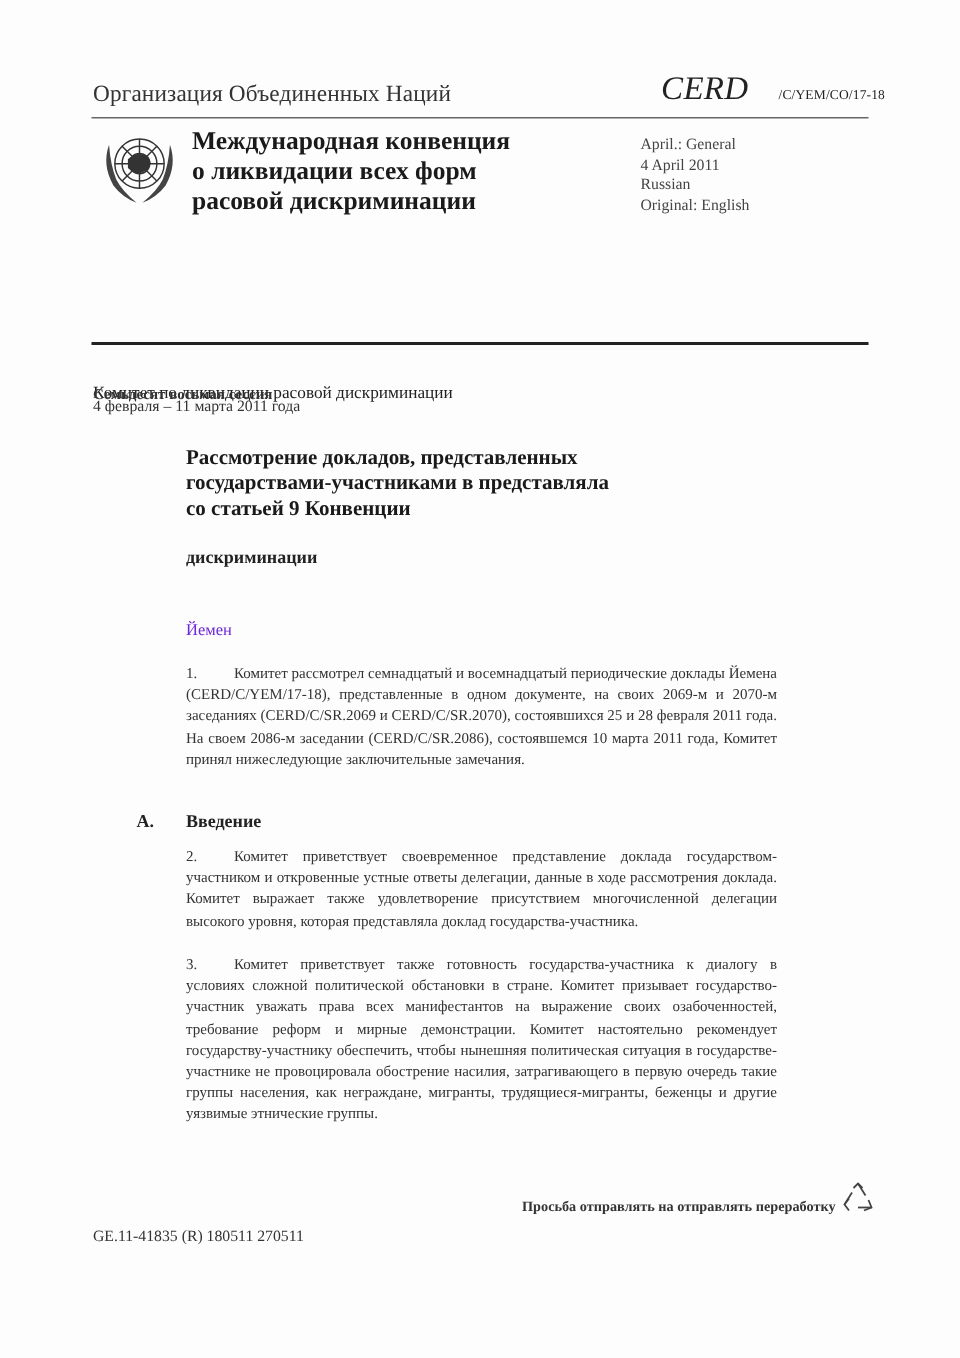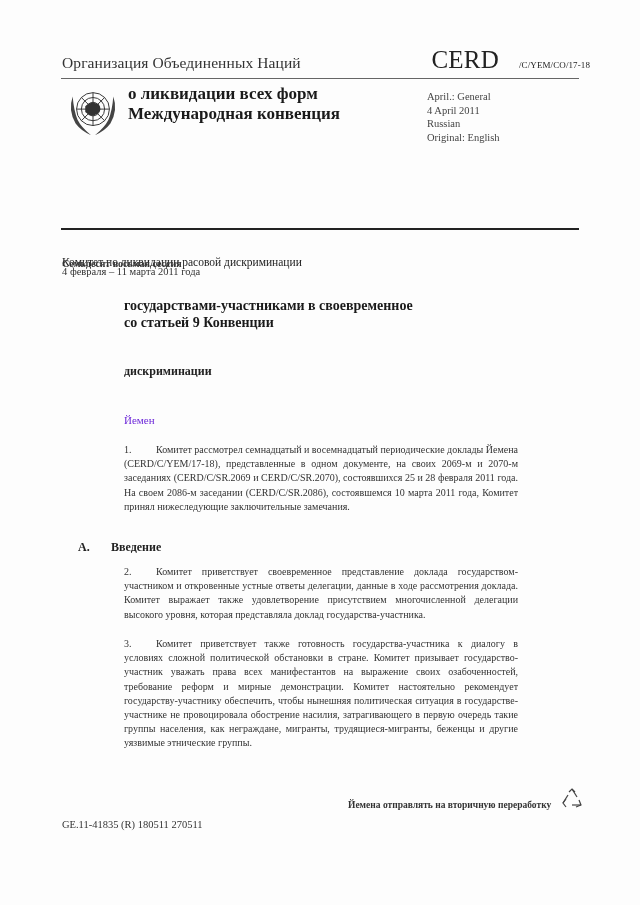--- a/index.html
+++ b/index.html
@@ -4,37 +4,37 @@
 <style>
   html, body { margin: 0; padding: 0; }
   body {
     width: 640px; height: 905px; background: #fdfdfd; position: relative;
     font-family: "Liberation Serif", "DejaVu Serif", serif; color: #222;
     overflow: hidden;
   }
   .abs { position: absolute; }
   .org { left: 62px; top: 54px; font-size: 15.5px; color: #333; letter-spacing: 0.1px; }
   .sym { right: 50px; top: 46px; color: #222; white-space: nowrap; }
-  .sym .big { font-size: 25px; letter-spacing: 0.2px; }
+  .sym .big { font-size: 22px; letter-spacing: 0.2px; font-style: italic; }
   .sym .small { font-size: 9px; letter-spacing: 0.1px; margin-left: 20px; }
   .rule-top { left: 61px; top: 78px; width: 518px; height: 1px; background: #666; }
   .emblem { left: 64px; top: 83px; width: 58px; height: 58px; }
   .conv-title { left: 128px; top: 84px; font-size: 17px; font-weight: bold; line-height: 20px; color: #1a1a1a; }
   .distr { left: 427px; top: 90px; font-size: 10.5px; line-height: 13.5px; color: #444; }
   .rule-mid { left: 61px; top: 228px; width: 518px; height: 2px; background: #222; }
   .committee { left: 62px; top: 256px; font-size: 11.5px; font-weight: normal; color: #222; }
   .session { left: 62px; top: 258px; font-size: 10px; font-weight: bold; color: #333; }
   .dates { left: 62px; top: 266px; font-size: 10.5px; color: #333; }
   .h1 { left: 124px; top: 297px; font-size: 14px; font-weight: bold; line-height: 17px; color: #1a1a1a; width: 400px; }
   .h2 { left: 124px; top: 364px; font-size: 12px; font-weight: bold; line-height: 15px; color: #222; width: 400px; }
   .h3 { left: 124px; top: 414px; font-size: 11px; font-weight: normal; color: #6d28d9; }
   .para { left: 124px; width: 394px; font-size: 10px; line-height: 14.2px; text-align: justify; color: #333; }
   .para .num { display: inline-block; width: 32px; }
   .p1 { top: 443px; }
-  .secA { left: 78px; top: 540px; font-size: 12px; font-weight: bold; color: #222; }
+  .secA { left: 91px; top: 540px; font-size: 12px; font-weight: bold; color: #222; }
   .secA .letter { display: inline-block; width: 33px; }
   .p2 { top: 565px; }
   .p3 { top: 637px; }
   .footer-code { left: 62px; top: 800px; font-size: 10.5px; color: #333; margin-top: 19px; }
   .recycle-text { left: 348px; top: 800px; font-size: 9.5px; font-weight: bold; color: #333; }
   .recycle-icon { left: 562px; top: 788px; width: 20px; height: 22px; }
 </style>
 </head>
 <body>
 
@@ -53,58 +53,60 @@
     <line x1="42" y1="15" x2="18" y2="39"></line>
   </g>
   <path d="M22 24 q6 -6 14 -2 q4 6 -2 10 q-6 4 -12 -2 z" fill="#333"></path>
   <g fill="#444">
     <path d="M9 14 q-5 14 3 28 q6 8 16 12 q-10 -8 -14 -16 q-4 -10 -5 -24 z"></path>
     <path d="M51 14 q5 14 -3 28 q-6 8 -16 12 q10 -8 14 -16 q4 -10 5 -24 z"></path>
   </g>
 </svg>
 
 <div class="abs conv-title">
+  <div>Международная конвенция</div>
   <div>о ликвидации всех форм</div>
-  <div>Международная конвенция</div>
+  <div>расовой дискриминации</div>
 </div>
 
 <div class="abs distr">
   <div>April.: General</div>
   <div>4 April 2011</div>
   <div>Russian</div>
   <div>Original: English</div>
 </div>
 
 <div class="abs rule-mid"></div>
 
 <div class="abs committee">Комитет по ликвидации расовой дискриминации</div>
 <div class="abs session">Семьдесят восьмая сессия</div>
 <div class="abs dates">4 февраля – 11 марта 2011 года</div>
 
 <div class="abs h1">
-  <div>государствами-участниками в своевременное</div>
+  <div>Рассмотрение докладов, представленных</div>
+  <div>государствами-участниками в представляла</div>
   <div>со статьей 9 Конвенции</div>
 </div>
 
 <div class="abs h2">
   <div>дискриминации</div>
 </div>
 
 <div class="abs h3">Йемен</div>
 
 <div class="abs para p1"><span class="num">1.</span><span>Комитет рассмотрел семнадцатый и восемнадцатый периодические доклады Йемена (CERD/C/YEM/17-18), представленные в одном документе, на своих 2069-м и 2070-м заседаниях (CERD/C/SR.2069 и CERD/C/SR.2070), состоявшихся 25 и 28 февраля 2011 года. На своем 2086-м заседании (CERD/C/SR.2086), состоявшемся 10 марта 2011 года, Комитет принял нижеследующие заключительные замечания.</span></div>
 
 <div class="abs secA"><span class="letter">A.</span><span>Введение</span></div>
 
 <div class="abs para p2"><span class="num">2.</span><span>Комитет приветствует своевременное представление доклада государством-участником и откровенные устные ответы делегации, данные в ходе рассмотрения доклада. Комитет выражает также удовлетворение присутствием многочисленной делегации высокого уровня, которая представляла доклад государства-участника.</span></div>
 
 <div class="abs para p3"><span class="num">3.</span><span>Комитет приветствует также готовность государства-участника к диалогу в условиях сложной политической обстановки в стране. Комитет призывает государство-участник уважать права всех манифестантов на выражение своих озабоченностей, требование реформ и мирные демонстрации. Комитет настоятельно рекомендует государству-участнику обеспечить, чтобы нынешняя политическая ситуация в государстве-участнике не провоцировала обострение насилия, затрагивающего в первую очередь такие группы населения, как неграждане, мигранты, трудящиеся-мигранты, беженцы и другие уязвимые этнические группы.</span></div>
 
 <div class="abs footer-code">GE.11-41835  (R)  180511  270511</div>
-<div class="abs recycle-text">Йемена отправлять на вторичную переработку</div>
+<div class="abs recycle-text">Просьба отправлять на отправлять переработку</div>
 <svg class="abs recycle-icon" viewBox="0 0 20 22">
   <g fill="none" stroke="#444" stroke-width="1.2">
     <path d="M7 4 L10 1 L13 4"></path>
     <path d="M10 1 L15 9"></path>
     <path d="M17 12 L19 17 L14 19"></path>
     <path d="M19 17 L10 17"></path>
     <path d="M4 19 L1 15 L4 11"></path>
     <path d="M1 15 L6 7"></path>
   </g>
 </svg>

